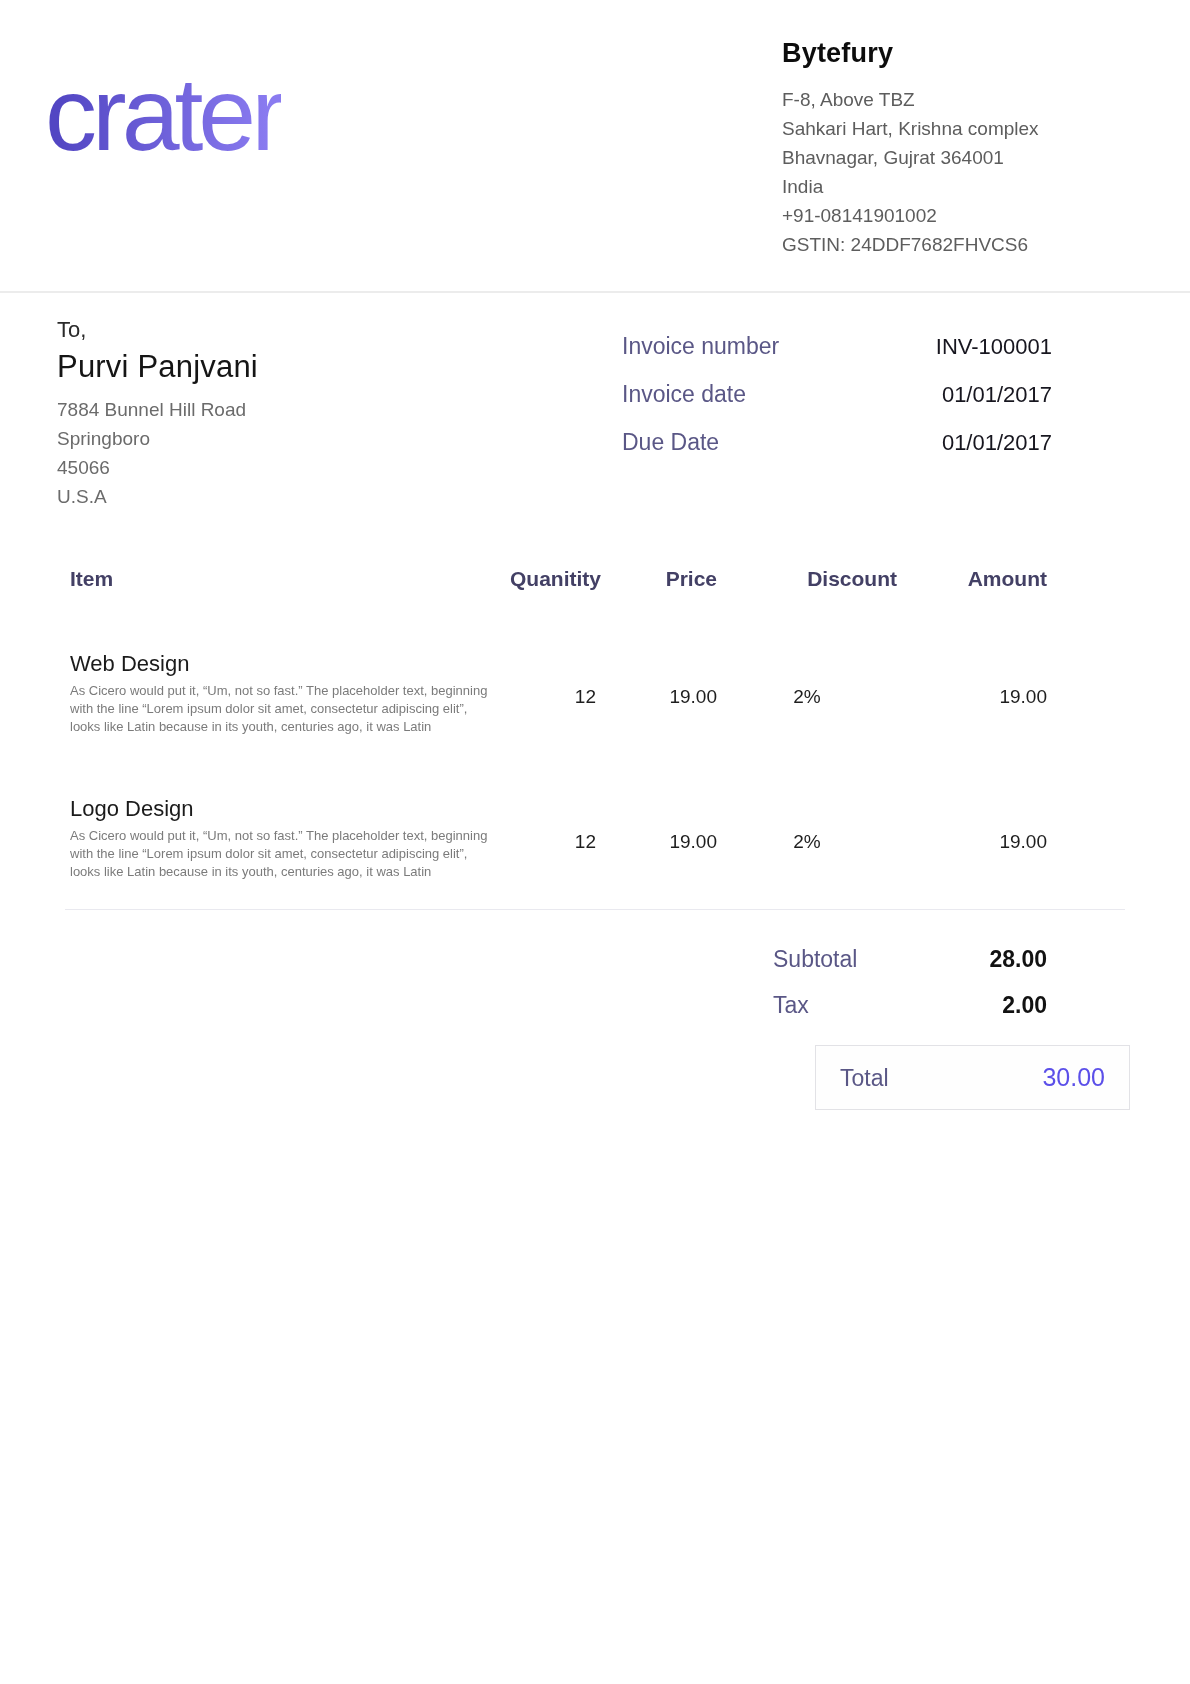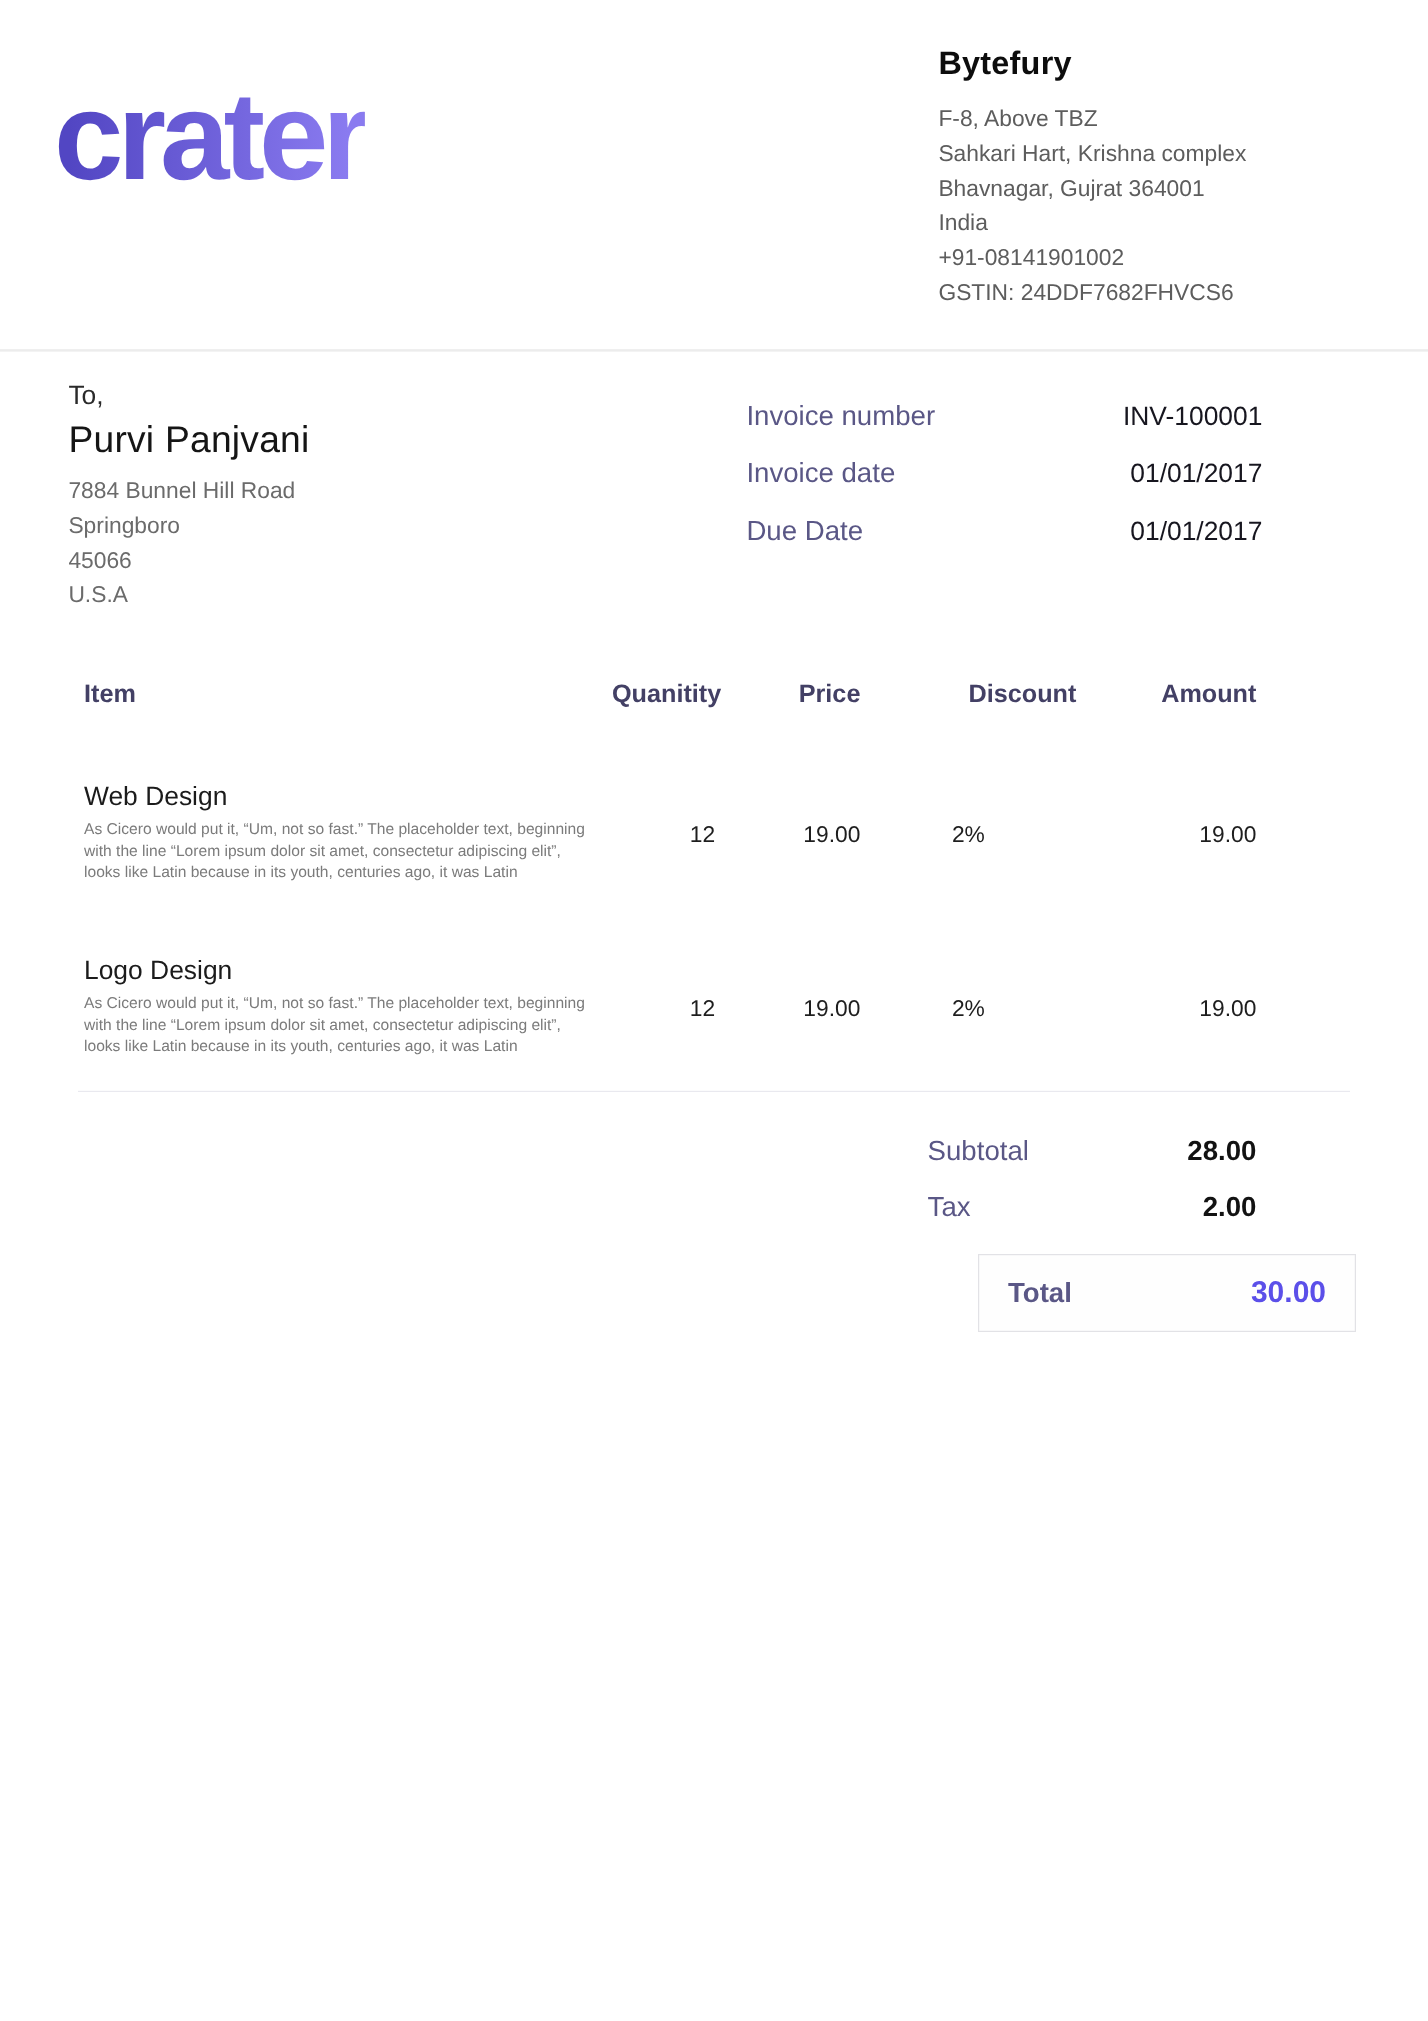--- a/index.html
+++ b/index.html
@@ -3,21 +3,21 @@
 <meta charset="utf-8">
 <style>
   * { margin:0; padding:0; box-sizing:border-box; }
   html,body { background:#ffffff; }
   body { font-family:"Liberation Sans","DejaVu Sans",sans-serif; }
   .page { width:1190px; height:1684px; background:#ffffff; margin:0 auto; position:relative; overflow:hidden; }
 
   
   .header { display:flex; justify-content:space-between; align-items:flex-start;
             height:293px; padding:36px 60px 0 45px; border-bottom:2px solid #ececec; }
-  .logo { margin-top:26px; font-size:104px; font-weight:700; letter-spacing:-5px; line-height:1;
+  .logo { margin-top:26px; font-size:104px; font-weight:400; letter-spacing:-5px; line-height:1;
           background:linear-gradient(90deg,#5246c3 5%,#8a7bf0 95%);
           -webkit-background-clip:text; background-clip:text; color:transparent; }
   .company { width:348px; padding-top:2px; }
   .company-name { font-size:27px; font-weight:800; color:#0d0d0d; letter-spacing:.2px; margin-bottom:16px; }
   .company-line { font-size:19px; color:#5d5d5d; line-height:29px; }
 
   
   .info-row { display:flex; justify-content:space-between; padding:24px 57px 0 57px; }
   .billto-heading { font-size:22px; color:#2a2a2a; margin-bottom:6px; }
   .customer-name { font-size:31px; color:#151515; margin-bottom:10px; letter-spacing:.2px; }
@@ -40,22 +40,22 @@
   .num.qty, .num.price, .num.amount { text-align:right; }
   .num.discount { text-align:center; }
 
   
   .totals { width:274px; margin:36px 143px 0 auto; }
   .trow { display:flex; justify-content:space-between; align-items:baseline; margin-bottom:19px; }
   .tlabel { font-size:23px; color:#5a5786; }
   .tvalue { font-size:23px; font-weight:700; color:#121212; }
   .total-box { width:315px; margin:26px 60px 0 auto; border:1px solid #e2e2e6; background:#fefefe;
                padding:17px 24px; display:flex; justify-content:space-between; align-items:baseline; }
-  .total-label { font-size:23px; color:#5a5786;font-weight:bold; }
-  .total-value { font-size:25px; font-weight:700; color:#5b4fe9; }
+  .total-label { font-size:23px; color:#5a5786; }
+  .total-value { font-size:25px; font-weight:400; color:#5b4fe9; }
 </style>
 </head>
 <body>
 
 <div class="page">
 
   <div class="header">
     <div class="logo">crater</div>
     <div class="company">
       <div class="company-name">Bytefury</div>

